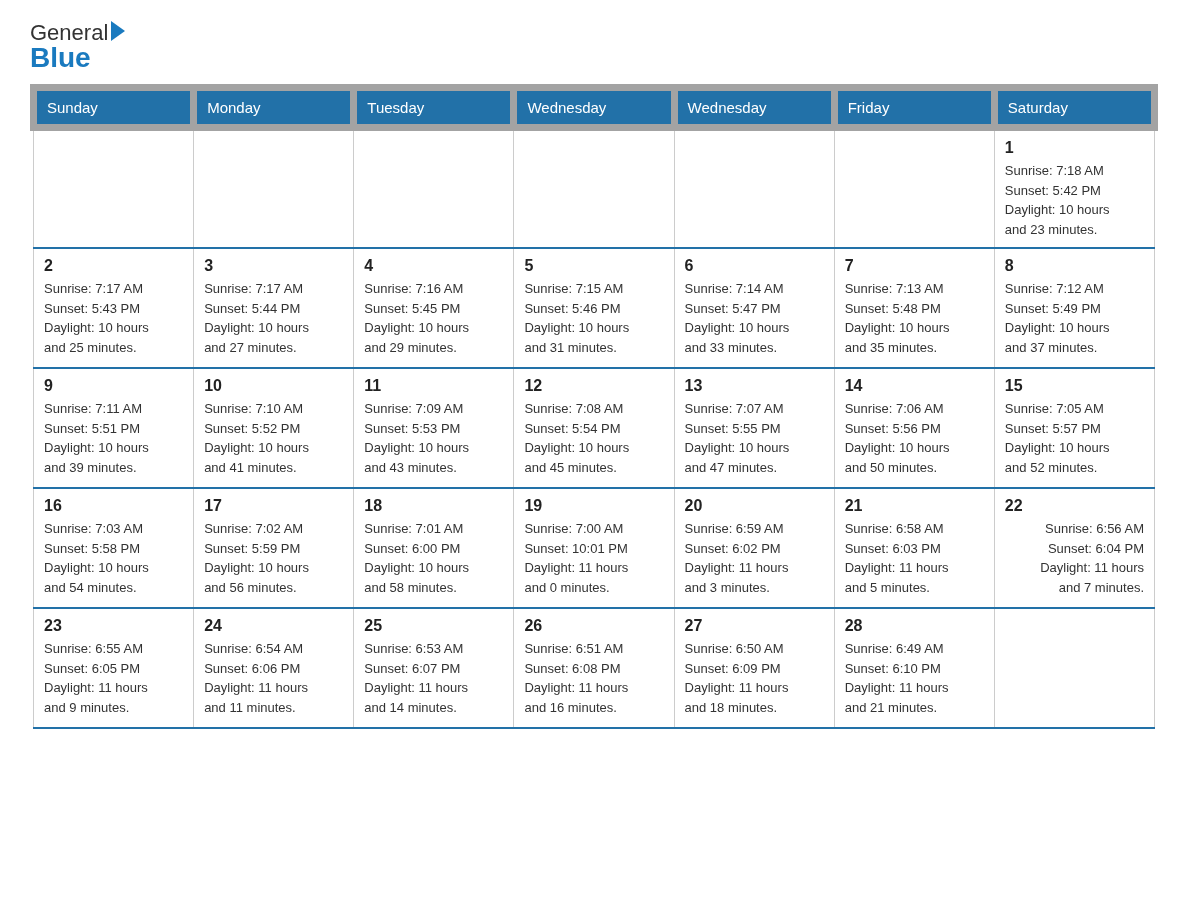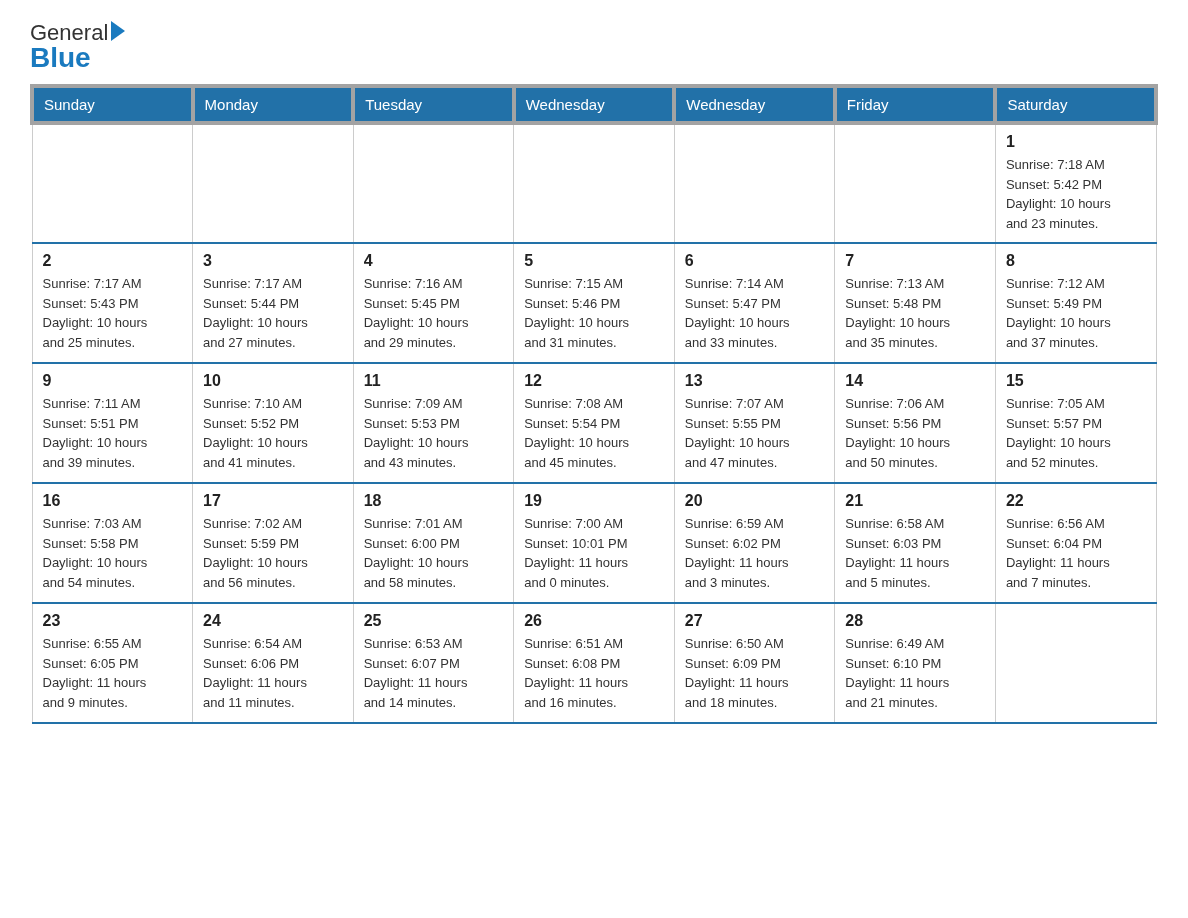--- a/index.html
+++ b/index.html
@@ -67,21 +67,21 @@
     }
     .calendar thead tr {
       background-color: #2271a8;
     }
     .calendar thead th {
       color: #fff;
       font-size: 15px;
       font-weight: normal;
       padding: 8px 10px;
       text-align: left;
-      border: 4px solid #a3a3a3;
+      border: 7px solid #a3a3a3;
       width: calc(100% / 7);
     }
     .calendar tbody tr {
       border-bottom: 2px solid #2271a8;
     }
     .calendar tbody td {
       vertical-align: top;
       padding: 8px 10px;
       border-right: 1px solid #ccc;
       border-left: 1px solid #ccc;
@@ -291,21 +291,21 @@
         </td>
         <td>
           <span class="day-number">21</span>
           <div class="day-info" style="white-space: pre-line;">Sunrise: 6:58 AM
 Sunset: 6:03 PM
 Daylight: 11 hours
 and 5 minutes.</div>
         </td>
         <td>
           <span class="day-number">22</span>
-          <div class="day-info" style="white-space: pre-line;">Sunrise: 6:56 AM
+          <div class="day-info" style="white-space: pre-line; text-align: right;">Sunrise: 6:56 AM
 Sunset: 6:04 PM
 Daylight: 11 hours
 and 7 minutes.</div>
         </td>
       </tr>
       <tr>
         <td>
           <span class="day-number">23</span>
           <div class="day-info" style="white-space: pre-line;">Sunrise: 6:55 AM
 Sunset: 6:05 PM

